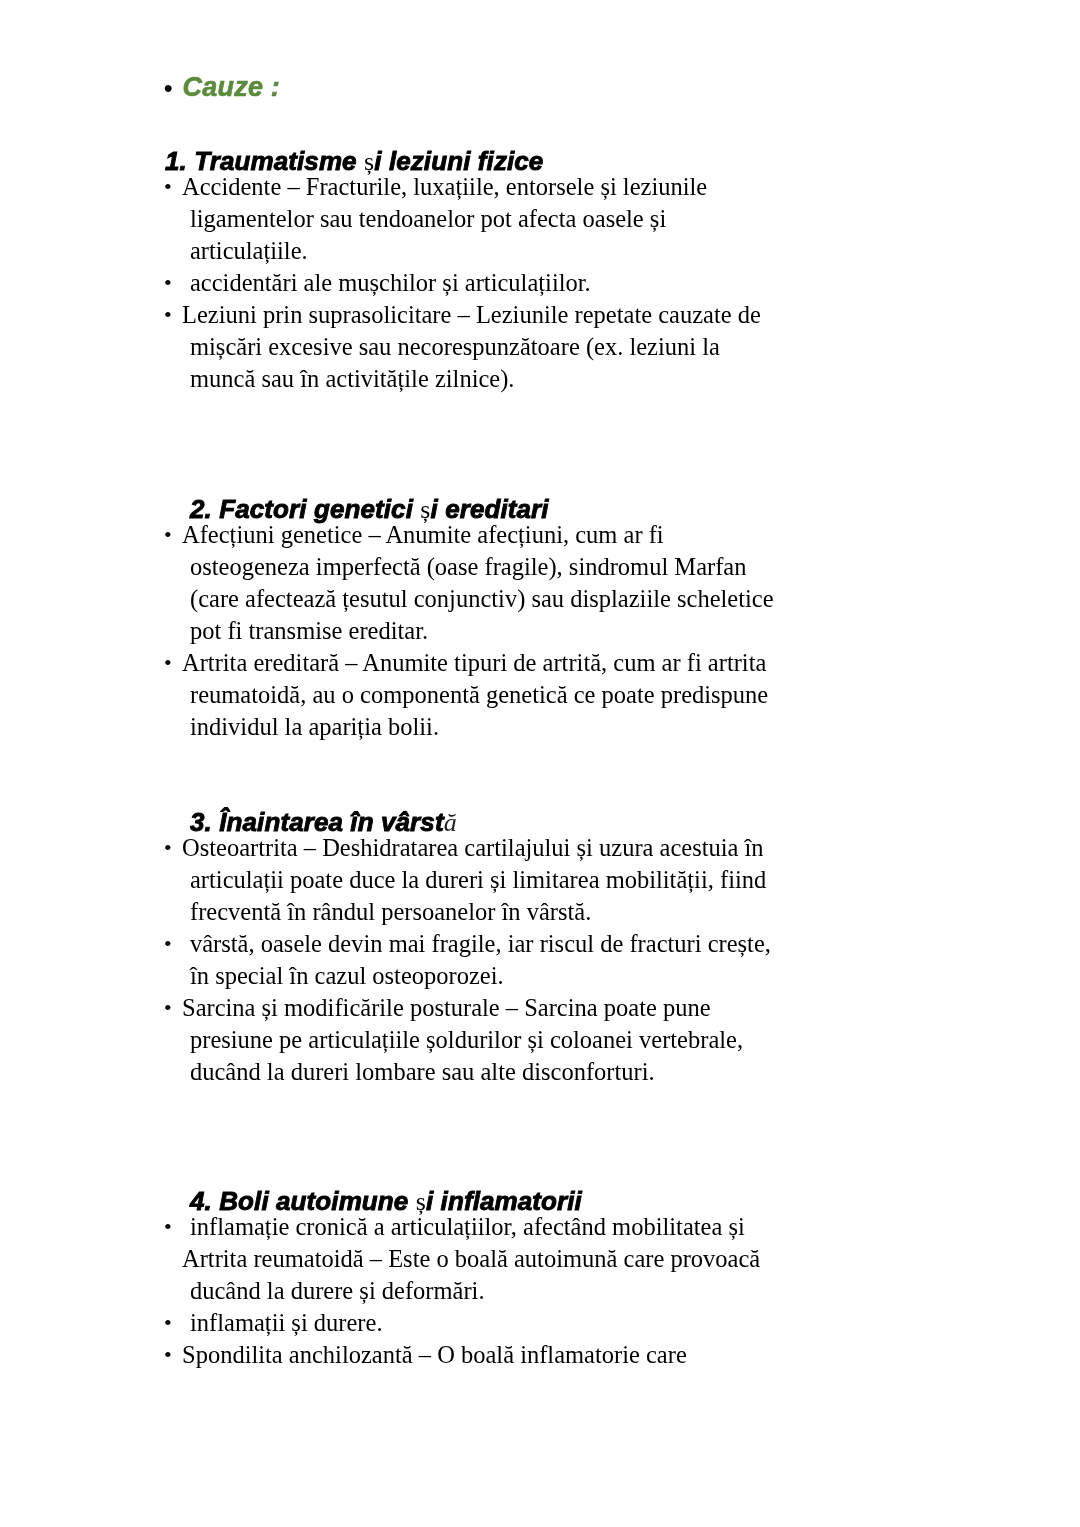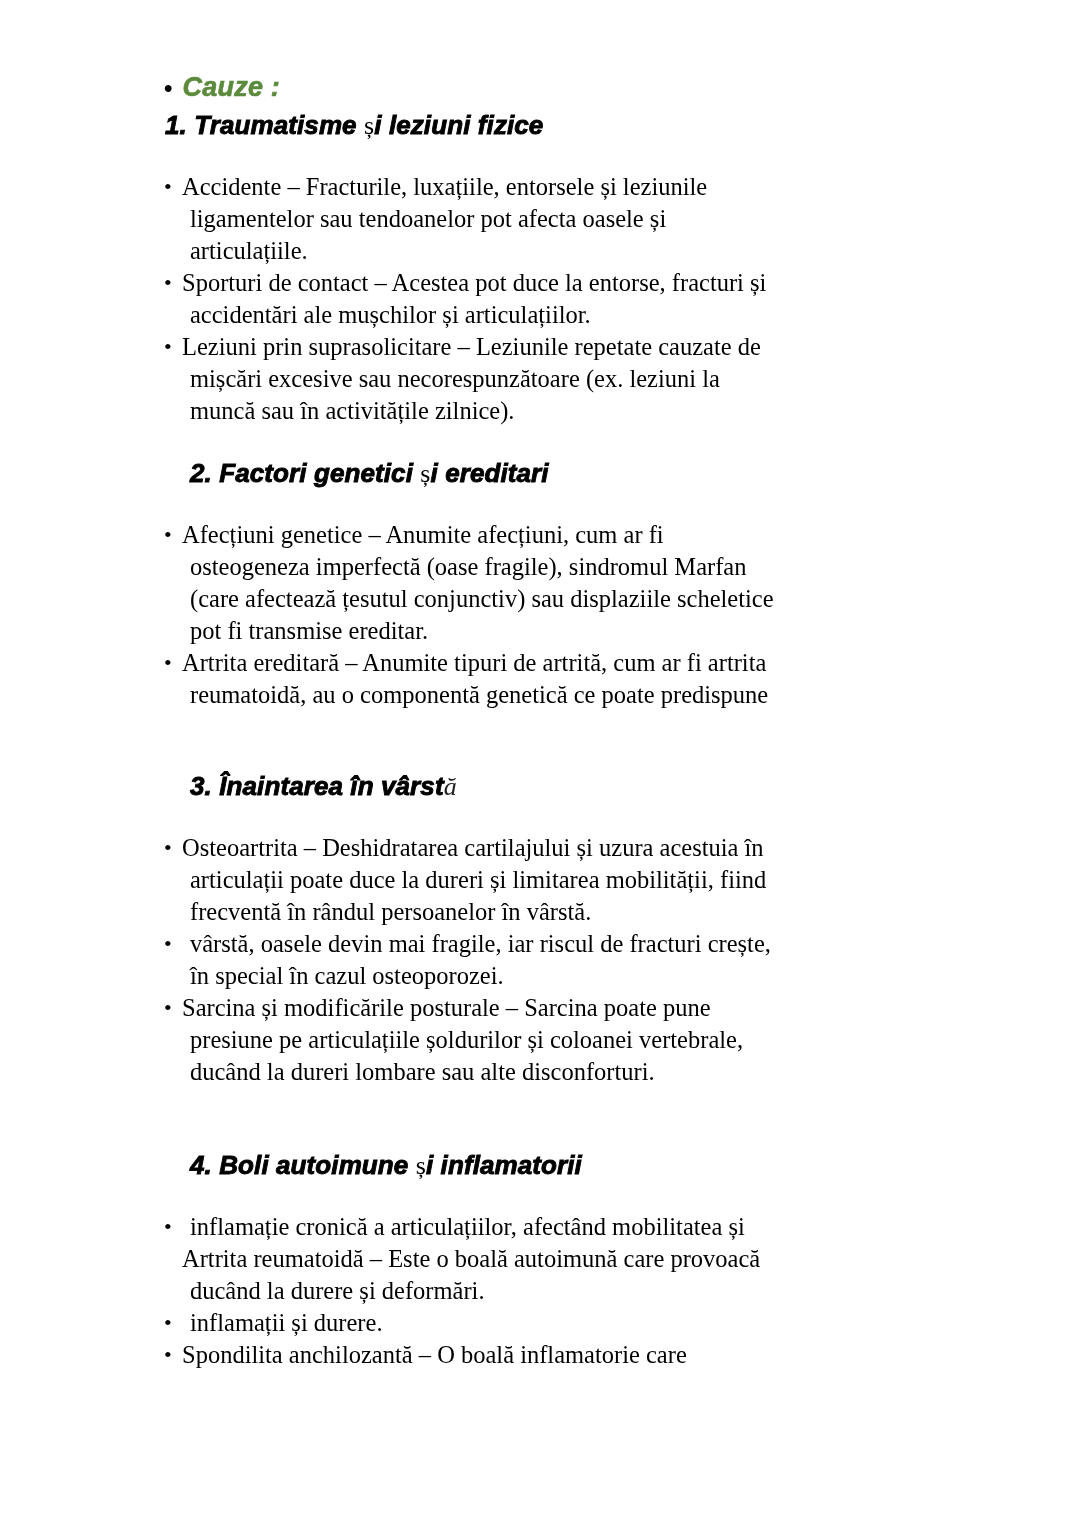--- a/index.html
+++ b/index.html
@@ -44,20 +44,21 @@
     .heading {
       position: absolute;
       font-family: "Liberation Sans", sans-serif;
       font-weight: 900;
       font-style: italic;
       font-size: 26px;
       color: #000;
       -webkit-text-stroke: 0.9px #000;
       letter-spacing: 0.1px;
       white-space: nowrap;
+      margin-top: 36px;
     }
     .heading .thin {
       font-family: "Liberation Serif", serif;
       font-weight: 400;
       -webkit-text-stroke: 0;
       font-style: normal;
     }
     .heading .thin-it {
       font-family: "Liberation Serif", serif;
       font-weight: 400;
@@ -110,21 +111,20 @@
 
   <ul class="list" style="top:171px;">
     <li style="margin-bottom:0;">
       <span class="bullet">•</span>
       <span class="line first">Accidente – Fracturile, luxațiile, entorsele și leziunile</span>
       <span class="line">ligamentelor sau tendoanelor pot afecta oasele și</span>
       <span class="line">articulațiile.</span>
     </li>
     <li>
       <span class="bullet">•</span>
-      <span class="line first">Sporturi de contact – Acestea pot duce la entorse, fracturi și</span>
       <span class="line">accidentări ale mușchilor și articulațiilor.</span>
     </li>
     <li>
       <span class="bullet">•</span>
       <span class="line first">Leziuni prin suprasolicitare – Leziunile repetate cauzate de</span>
       <span class="line">mișcări excesive sau necorespunzătoare (ex. leziuni la</span>
       <span class="line">muncă sau în activitățile zilnice).</span>
     </li>
   </ul>
 
@@ -137,20 +137,21 @@
       <span class="bullet">•</span>
       <span class="line first">Afecțiuni genetice – Anumite afecțiuni, cum ar fi</span>
       <span class="line">osteogeneza imperfectă (oase fragile), sindromul Marfan</span>
       <span class="line">(care afectează țesutul conjunctiv) sau displaziile scheletice</span>
       <span class="line">pot fi transmise ereditar.</span>
     </li>
     <li>
       <span class="bullet">•</span>
       <span class="line first">Artrita ereditară – Anumite tipuri de artrită, cum ar fi artrita</span>
       <span class="line">reumatoidă, au o componentă genetică ce poate predispune</span>
+      <span class="line">individul la apariția bolii.</span>
     </li>
   </ul>
 
   <div class="heading" style="left:190px; top:771px;">
     <span>3. Înaintarea în vârst</span><span class="thin-it">ă</span>
   </div>
 
   <ul class="list" style="top:832px;">
     <li>
       <span class="bullet">•</span>

